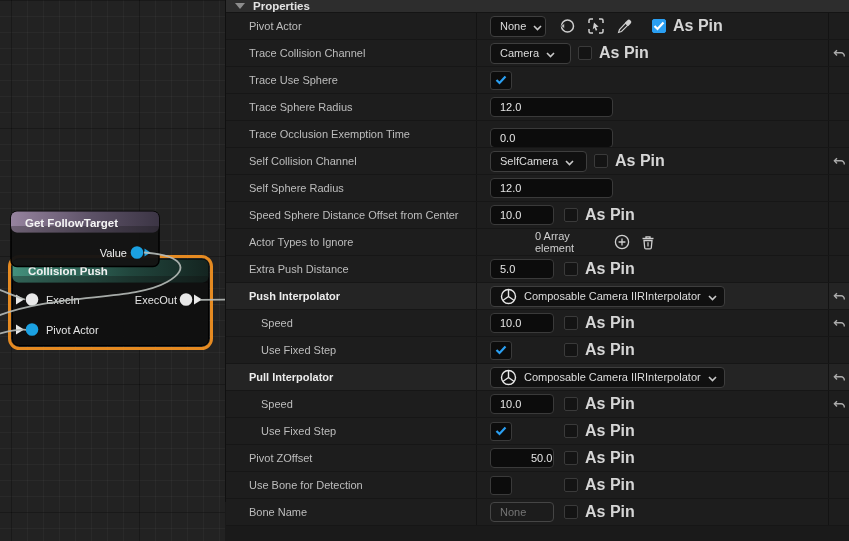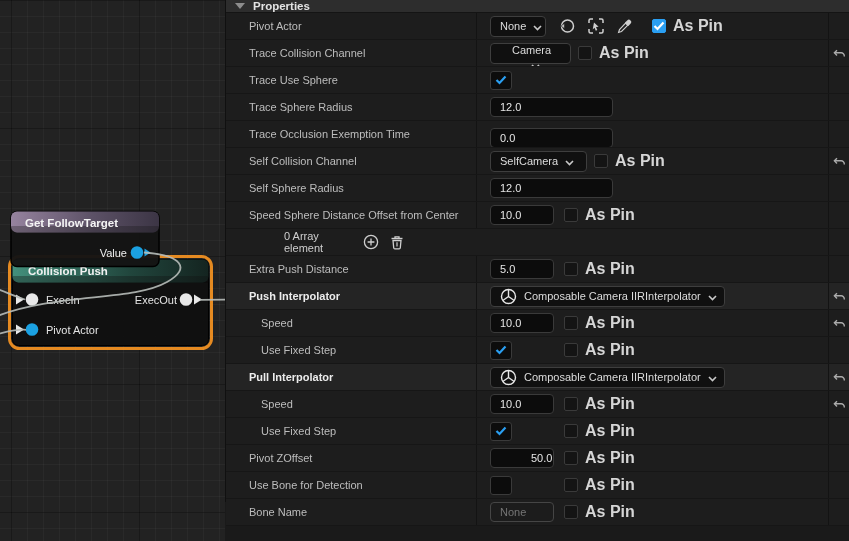--- a/index.html
+++ b/index.html
@@ -181,21 +181,21 @@
               <span class="aspin-label">As Pin</span>
             </div>
           </div>
           <div class="reset-cell"></div>
         </div>
         <div class="row">
           <div class="label-cell">
             <span class="plabel">Trace Collision Channel</span>
           </div>
           <div class="value-cell">
-            <div class="dropdown" style="width: 81px; flex-direction: column;">
+            <div class="dropdown" style="width: 81px;">
               <span class="dval">Camera</span>
               <span class="chev"><svg width="9" height="6" viewBox="0 0 9 6">
                   <path d="M1,1 L4.5,4.5 L8,1" stroke="#c9c9c9" stroke-width="1.6" fill="none"></path>
                 </svg></span>
             </div>
             <div class="aspin-wrap" style="margin-left: 7px;">
               <div class="aspin-box"></div>
               <span class="aspin-label">As Pin</span>
             </div>
           </div>
@@ -282,20 +282,23 @@
           <div class="value-cell">
             <input class="num-input" type="text" value="10.0" style="width: 64px;">
             <div class="aspin-wrap" style="margin-left: 10px;">
               <div class="aspin-box"></div>
               <span class="aspin-label">As Pin</span>
             </div>
           </div>
           <div class="reset-cell"></div>
         </div>
         <div class="row">
+          <div class="label-cell">
+            <span class="plabel">Actor Types to Ignore</span>
+          </div>
           <div class="value-cell">
             <span class="array-text" style="width: 112px; padding-left: 45px;">0 Array element</span>
             <span class="icon-btn" style="margin-left: 12px;">
               <svg width="16" height="16" viewBox="0 0 16 16">
                 <circle cx="8" cy="8" r="6.6" stroke="#cfcfcf" stroke-width="1.3" fill="none"></circle>
                 <path d="M8,4.6 V11.4 M4.6,8 H11.4" stroke="#cfcfcf" stroke-width="1.3"></path>
               </svg>
             </span>
             <span class="icon-btn" style="margin-left: 11px;">
               <svg width="14" height="15" viewBox="0 0 14 15">

